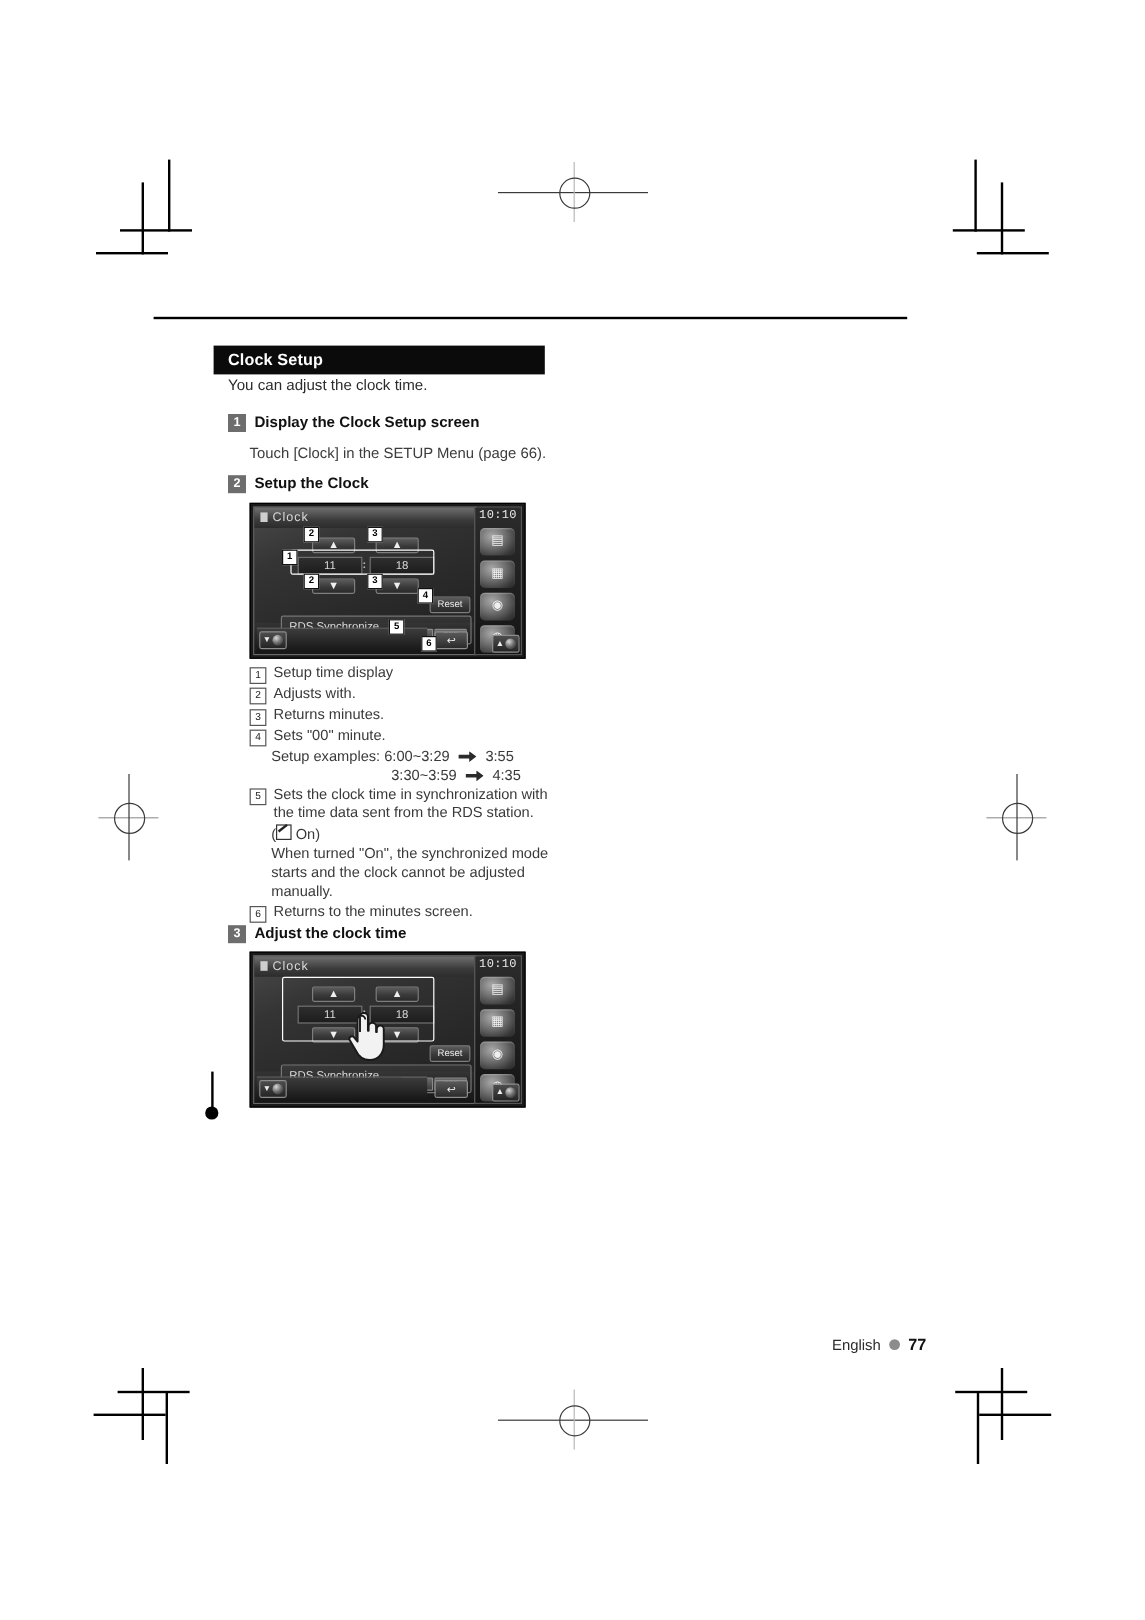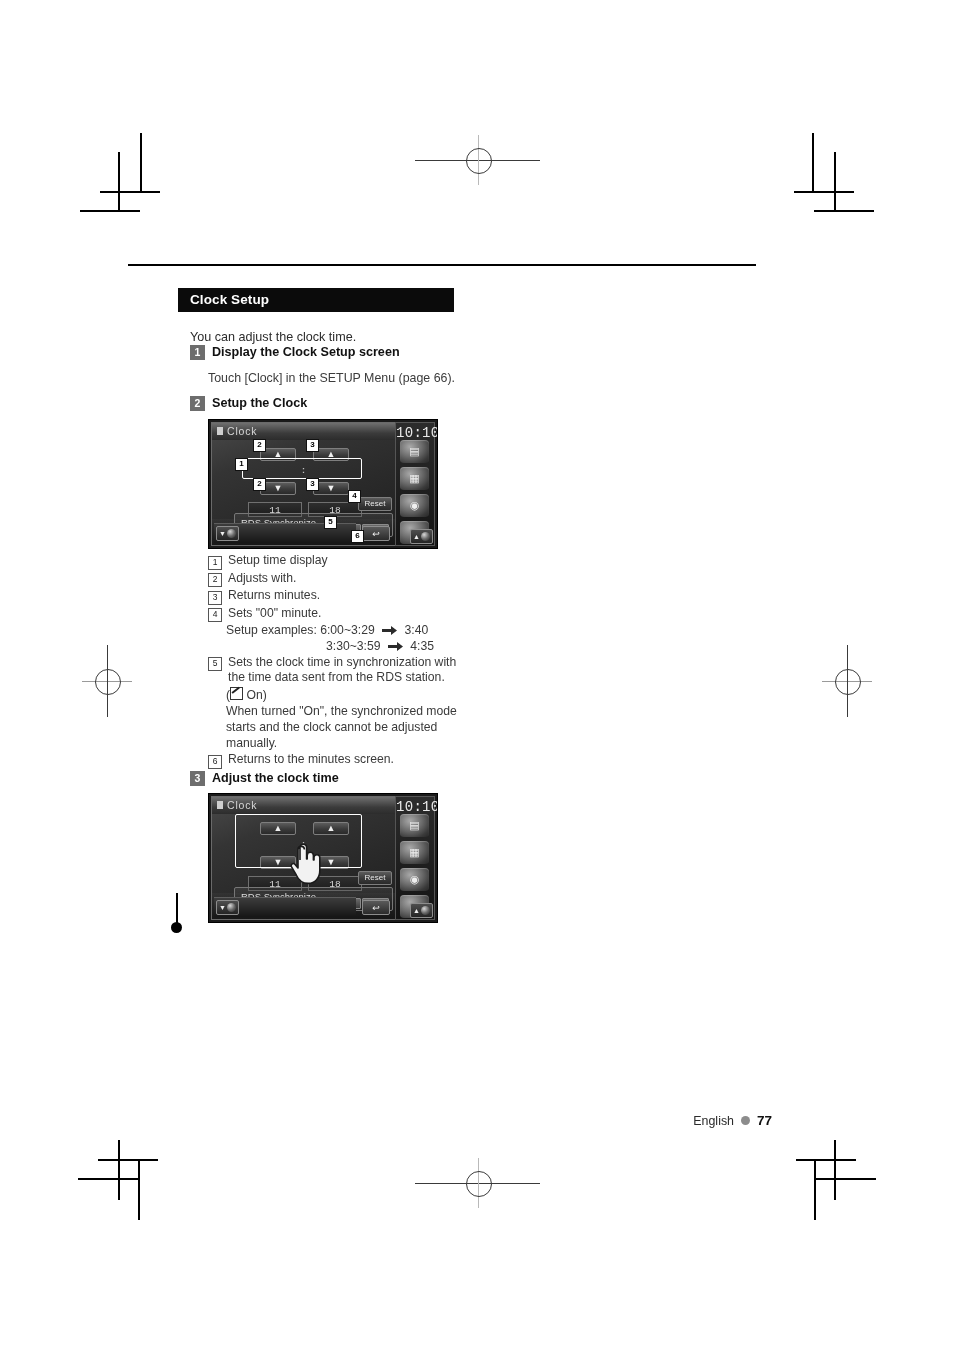--- a/index.html
+++ b/index.html
@@ -15,21 +15,21 @@
           border:1px solid #3a3a3a;border-radius:50%;}
   .reg.dark .v{background:#3a3a3a;}
 
   
   .hrule{position:absolute;left:128px;top:264px;width:628px;height:2px;background:#000;}
 
   .sect-bar{position:absolute;left:178px;top:288px;width:276px;height:24px;background:#0b0b0b;}
   .sect-bar span{position:absolute;left:12px;top:4px;font-size:13.5px;font-weight:bold;color:#fff;
                  letter-spacing:.1px;}
 
-  .intro{position:absolute;left:190px;top:314px;font-size:12.6px;color:#2b2b2b;margin-top:16px;}
+  .intro{position:absolute;left:190px;top:314px;font-size:12.6px;color:#2b2b2b;}
 
   .step{position:absolute;display:flex;align-items:flex-start;gap:7px;}
   .step-num{display:inline-block;width:15px;height:15px;background:#6d6d6d;color:#fff;
             font-size:10.5px;font-weight:bold;text-align:center;line-height:15px;flex:none;}
   .step-title{font-size:12.6px;font-weight:bold;color:#111;line-height:15px;}
   .step-body{position:absolute;font-size:12.4px;color:#3c3c3c;}
 
   
   .legend{position:absolute;left:208px;top:553px;width:260px;}
   .lg-row{display:flex;align-items:flex-start;gap:6px;margin-bottom:1px;}
@@ -52,36 +52,36 @@
        border:1px solid #6a6a6a;}
   .scr:before{content:"";position:absolute;left:0;right:0;bottom:0;height:26px;
        background:linear-gradient(180deg,rgba(90,90,90,.15),rgba(20,20,20,.85));}
   .titlebar{position:absolute;left:0;top:0;right:0;height:17px;
        background:linear-gradient(180deg,#6f6f6f,#3b3b3b 60%,#2c2c2c);}
   .title-sq{position:absolute;left:5px;top:4px;width:6px;height:8px;background:#cfcfcf;}
   .title-tx{position:absolute;left:15px;top:2px;font-size:10.5px;color:#d7d7d7;letter-spacing:.8px;}
 
   .rail{position:absolute;right:2px;top:2px;width:38px;bottom:2px;
         background:linear-gradient(180deg,#2c2c2c,#141414);border:1px solid #555;}
-  .rail-clock{position:absolute;left:0;right:0;top:2px;height:13px;color:#e9e9e9;font-size:14px;
-        text-align:left;font-family:"Liberation Mono",monospace;letter-spacing:.3px;}
+  .rail-clock{position:absolute;left:0;right:0;top:2px;height:13px;color:#e9e9e9;font-size:10px;
+        text-align:center;font-family:"Liberation Mono",monospace;letter-spacing:.3px;}
   .rail-ico{position:absolute;left:4px;width:29px;height:23px;border-radius:4px;
         background:radial-gradient(ellipse at 35% 30%,#a9a9a9,#6b6b6b 45%,#3a3a3a 78%,#262626);
         box-shadow:inset 0 1px 1px rgba(255,255,255,.25);}
   .rail-ico i{position:absolute;left:50%;top:46%;transform:translate(-50%,-50%);
         color:#efefef;font-size:11px;font-style:normal;line-height:1;}
 
   .btn{position:absolute;background:linear-gradient(180deg,#5c5c5c,#3a3a3a 55%,#2a2a2a);
        border:1px solid #7e7e7e;border-radius:2px;color:#e8e8e8;font-size:8px;text-align:center;}
   .btn.tri{display:flex;align-items:center;justify-content:center;}
   .btn.tri i{font-style:normal;font-size:9px;color:#f0f0f0;line-height:1;}
 
   .fieldbox{position:absolute;background:linear-gradient(180deg,#2e2e2e,#1d1d1d);
        border:1px solid #707070;color:#d8d8d8;font-size:9.5px;display:flex;
-       align-items:flex-end;justify-content:center;font-family:Liberation Mono, monospace;margin-top:38px;}
+       align-items:center;justify-content:center;font-family:Liberation Sans, sans-serif;}
   .colon{position:absolute;color:#bdbdbd;font-size:9px;font-weight:bold;}
 
   .panel{position:absolute;border:1px solid #777;border-radius:2px;
        background:linear-gradient(180deg,rgba(90,90,90,.30),rgba(30,30,30,.55));}
   .panel-lbl{position:absolute;color:#dcdcdc;font-size:9.5px;}
 
   .tiny-btn{position:absolute;height:9px;border:1px solid #8a8a8a;border-radius:1px;
        background:linear-gradient(180deg,#6a6a6a,#3b3b3b);color:#ededed;font-size:6px;
        display:flex;align-items:center;justify-content:center;letter-spacing:.2px;}
 
@@ -277,21 +277,21 @@
   </div>
   <div class="lg-row">
     <span class="lg-num">4</span>
     <span class="lg-txt">Sets "00" minute.</span>
   </div>
   <div class="lg-sub">
     <span>Setup examples: 6:00~3:29</span>
     <svg class="arrow-g" width="15" height="9" viewBox="0 0 15 9">
         <path d="M0 3h9V0l6 4.5L9 9V6H0z" fill="#2b2b2b"></path>
       </svg>
-    <span>3:40</span>
+    <span>3:55</span>
   </div>
   <div class="lg-sub ind">
     <span>3:30~3:59</span>
     <svg class="arrow-g" width="15" height="9" viewBox="0 0 15 9">
         <path d="M0 3h9V0l6 4.5L9 9V6H0z" fill="#2b2b2b"></path>
       </svg>
     <span>4:35</span>
   </div>
   <div class="lg-row">
     <span class="lg-num">5</span>

